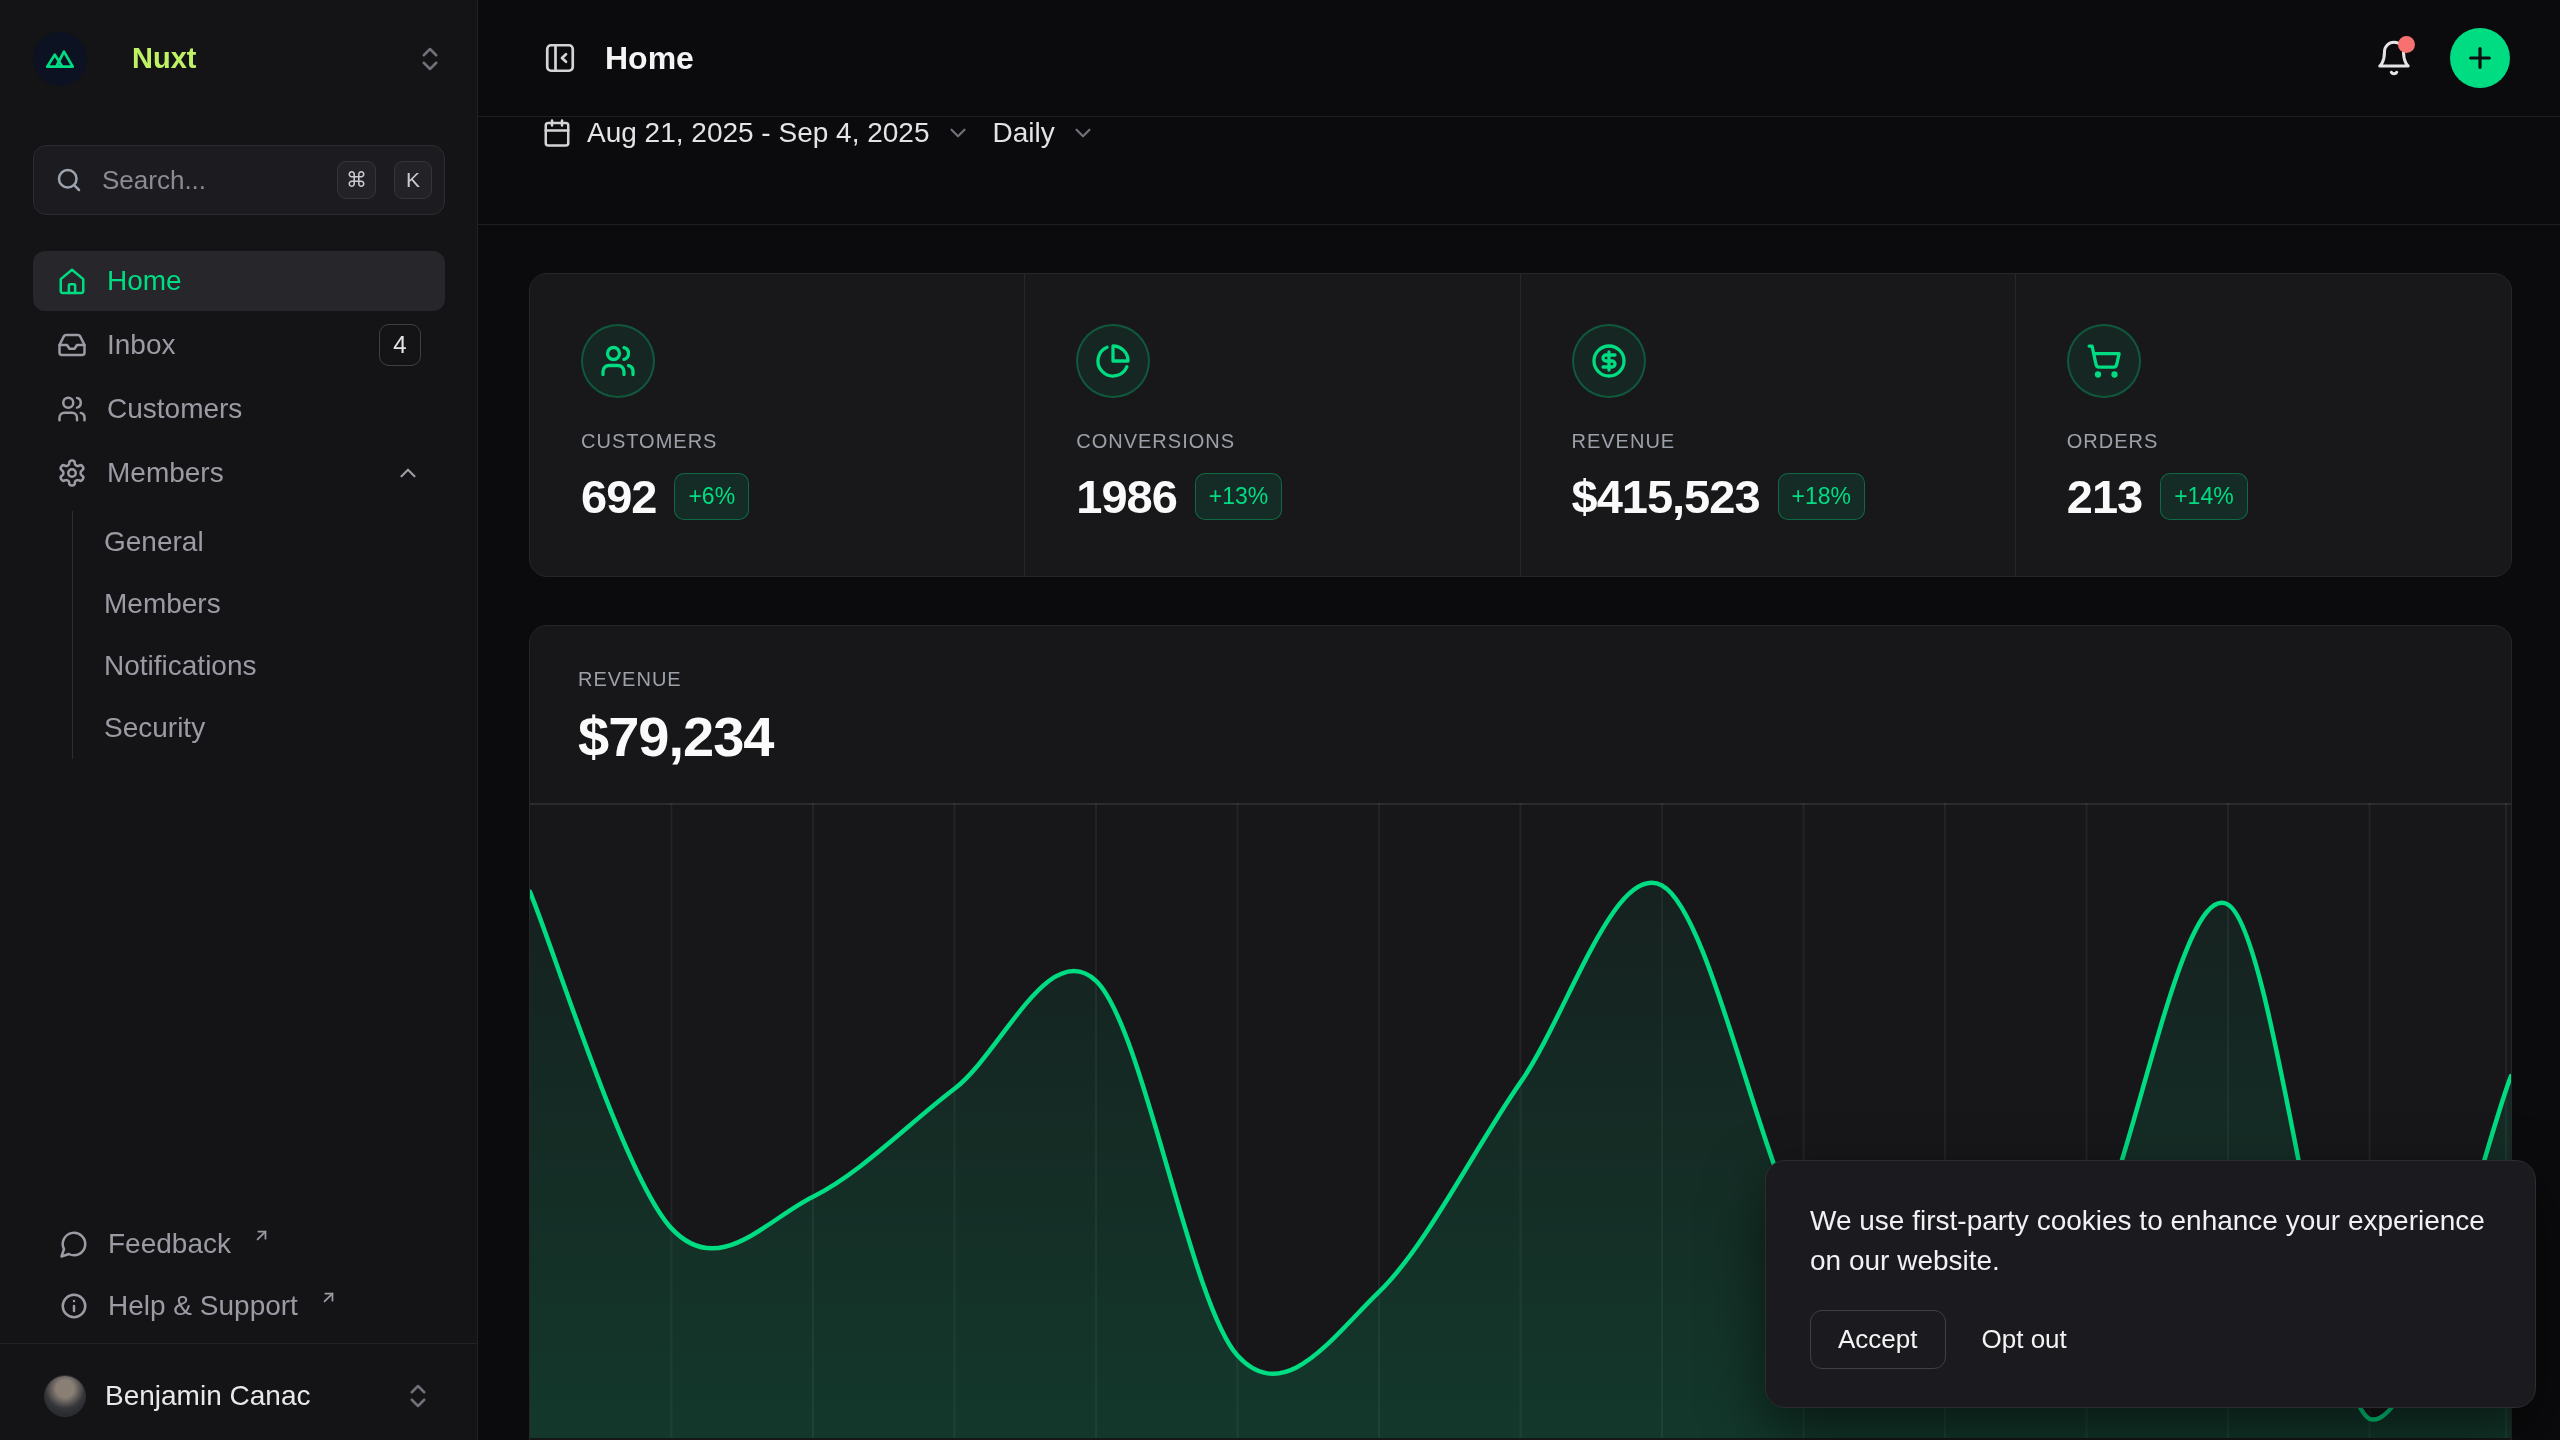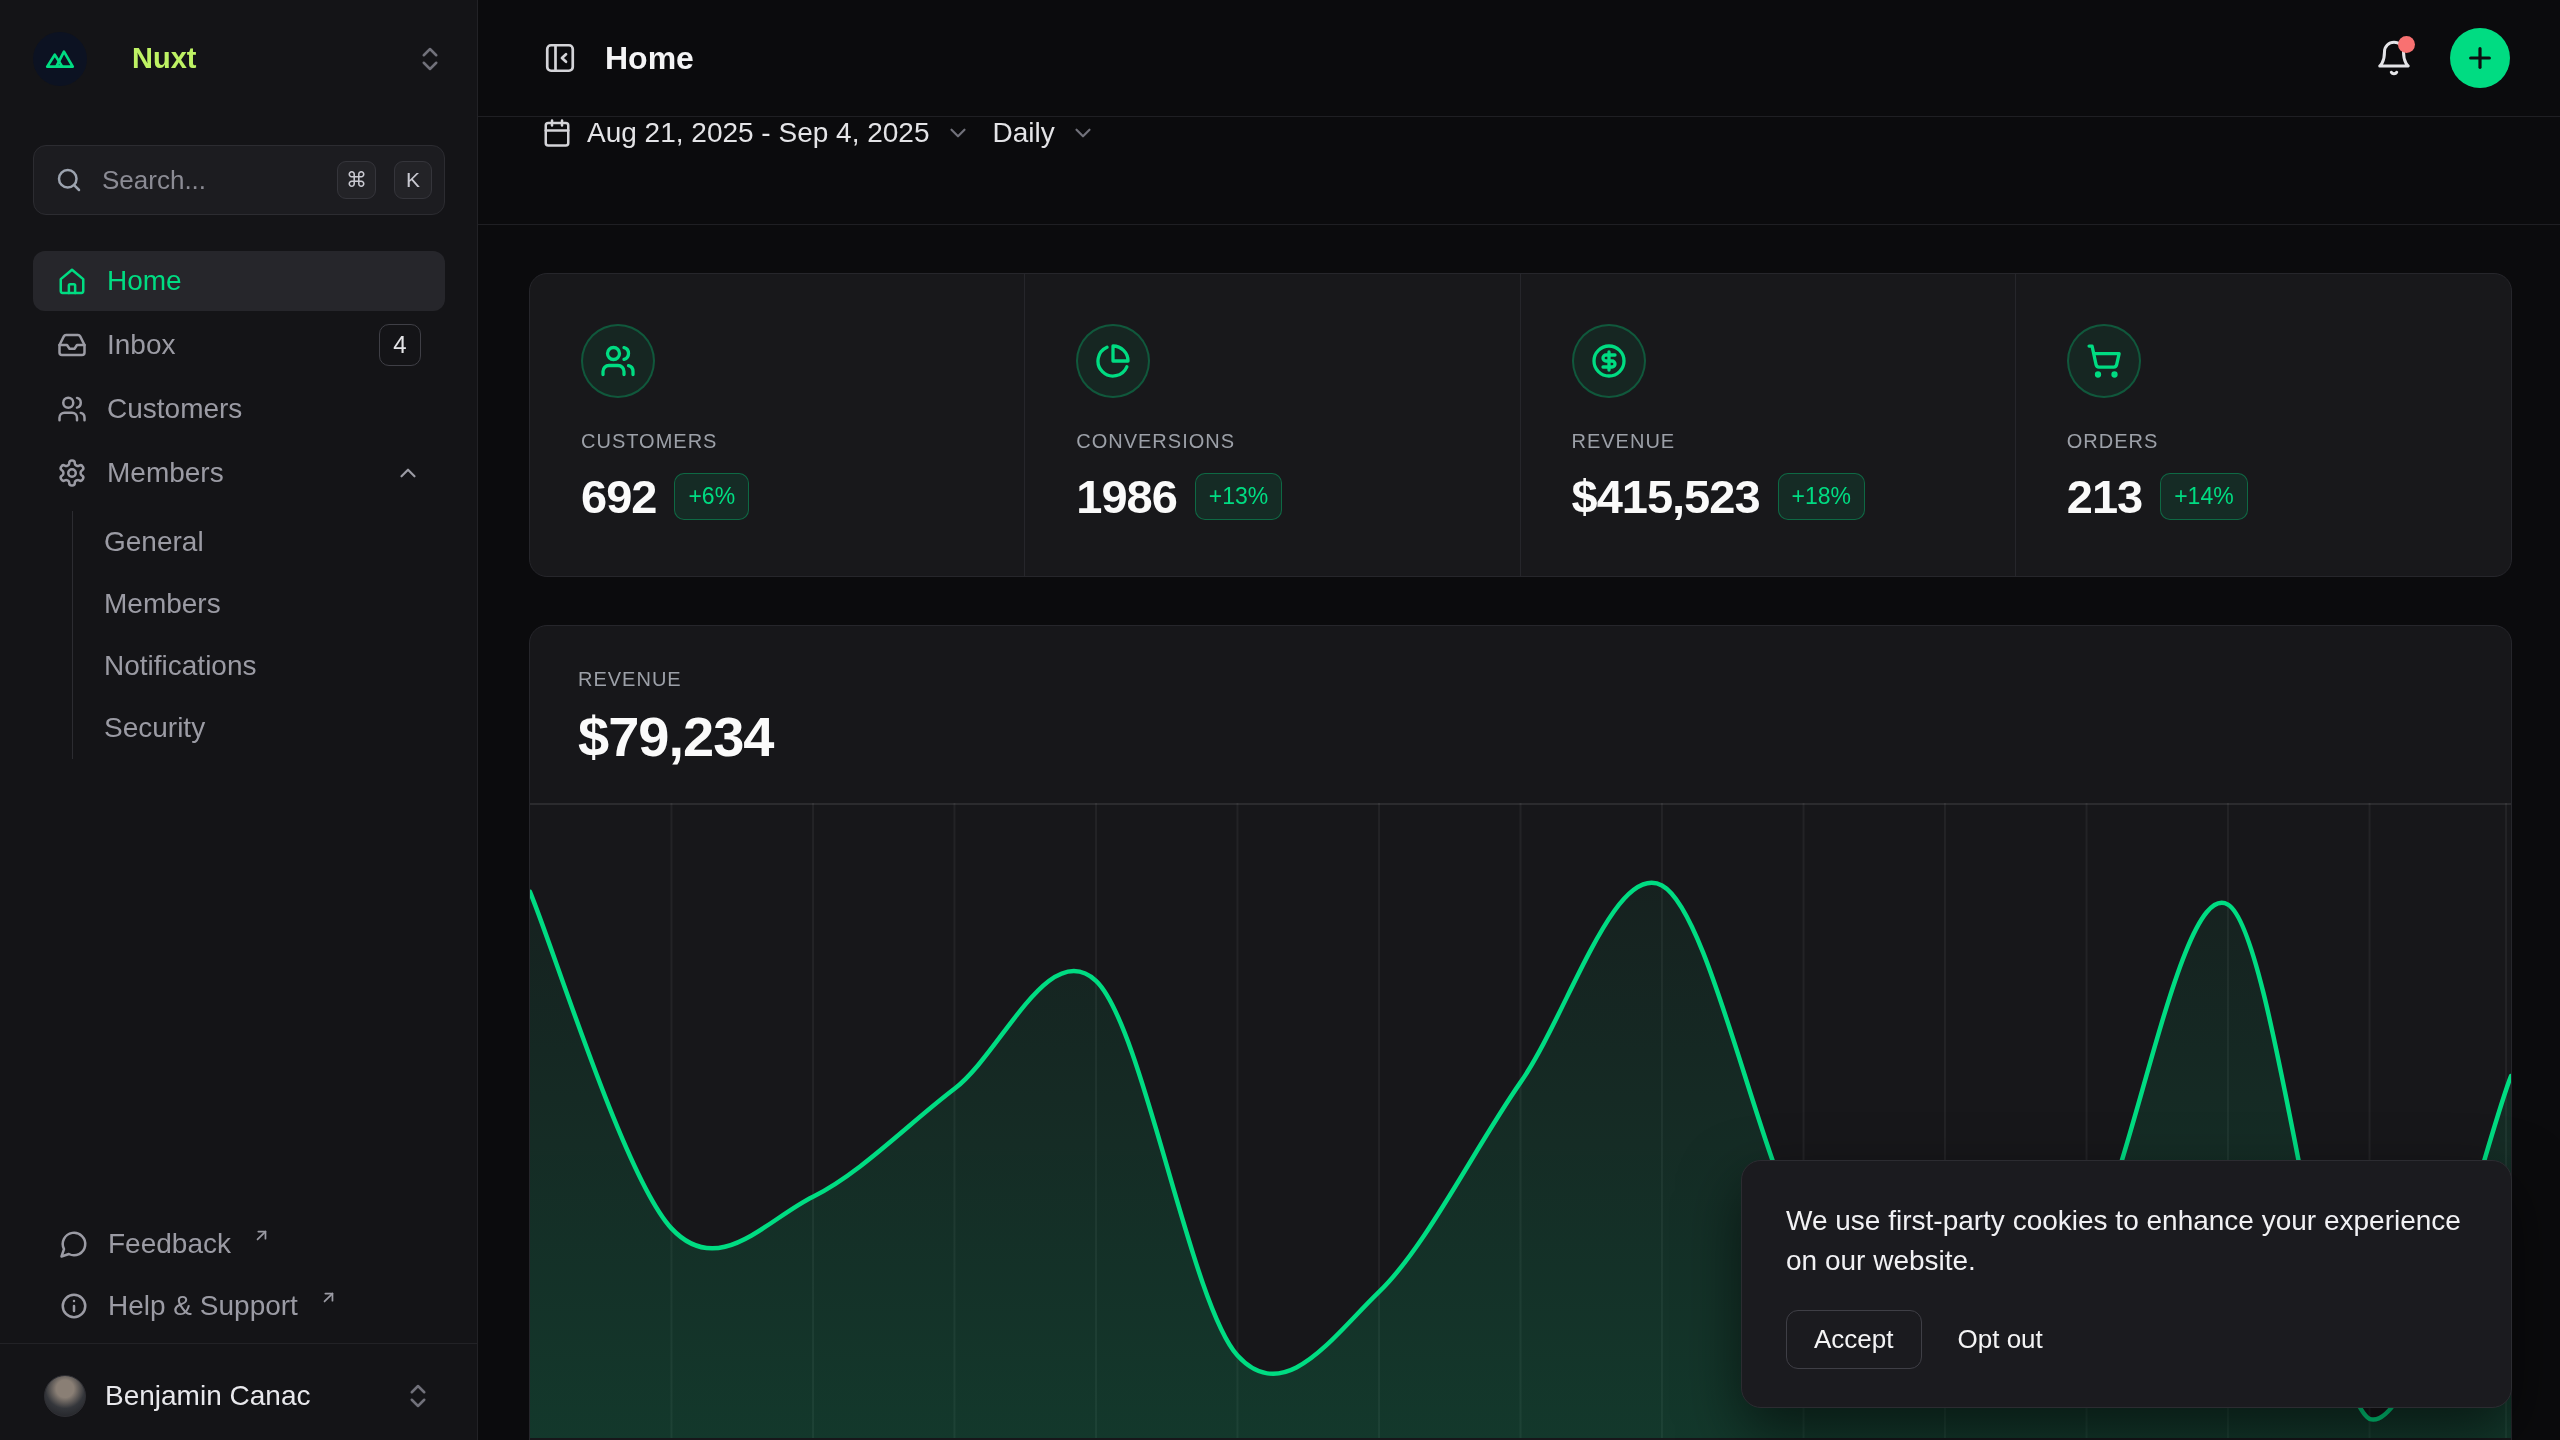--- a/index.html
+++ b/index.html
@@ -134,21 +134,21 @@
     margin-top:48px; background:#17171a; border:1px solid #26262b;
     border-radius:18px; height:900px; overflow:hidden; display:flex; flex-direction:column;
   }
   .chart-head { padding:42px 48px 0; }
   .chart-label { font-size:20px; font-weight:500; letter-spacing:1px; color:#9ca0a8; }
   .chart-value { margin-top:13px; font-size:56px; font-weight:700; color:#fafafa; letter-spacing:-1px; }
   .chart-wrap { margin-top:34px; }
 
   
   .cookie-toast {
-    position:absolute; right:48px; bottom:32px; width:771px;
+    position:absolute; right:24px; bottom:32px; width:771px;
     background:#1b1b1f; border:1px solid #2c2c31; border-radius:20px;
     padding:40px 44px 38px; box-shadow:0 24px 60px rgba(0,0,0,0.55); z-index:10;
   }
   .cookie-text { font-size:28px; line-height:1.45; color:#f1f1f4; }
   .cookie-actions { margin-top:28px; display:flex; align-items:center; gap:36px; }
   .btn-accept {
     background:transparent; border:1px solid #3f3f46; border-radius:12px;
     color:#f4f4f5; font-size:26px; font-family:inherit; padding:13px 27px; cursor:pointer;
   }
   .btn-optout {

